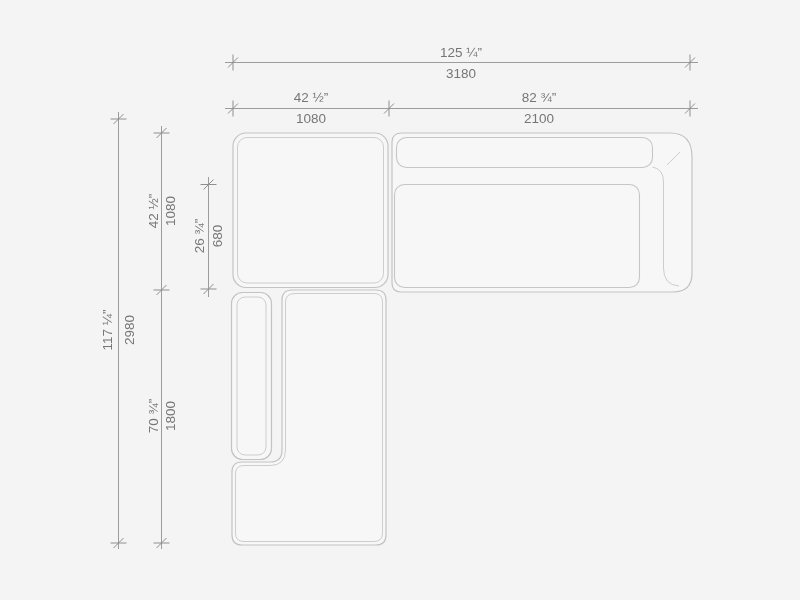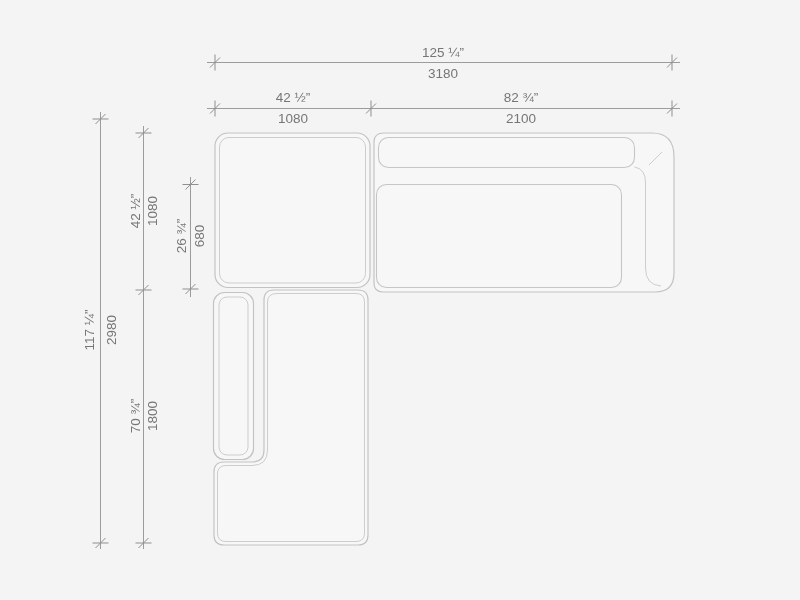--- a/index.html
+++ b/index.html
@@ -7,20 +7,21 @@
     padding: 0;
     background: #f4f4f4;
     font-family: "Liberation Sans", sans-serif;
   }
   .stage {
     position: relative;
     width: 752px;
     height: 600px;
     background: #f4f4f4;
     overflow: hidden;
+    margin-left: 18px;
   }
   svg { display: block; }
   .dim-line {
     stroke: #9c9c9c;
     stroke-width: 1;
     fill: none;
   }
   .tick {
     stroke: #8f8f8f;
     stroke-width: 1;

